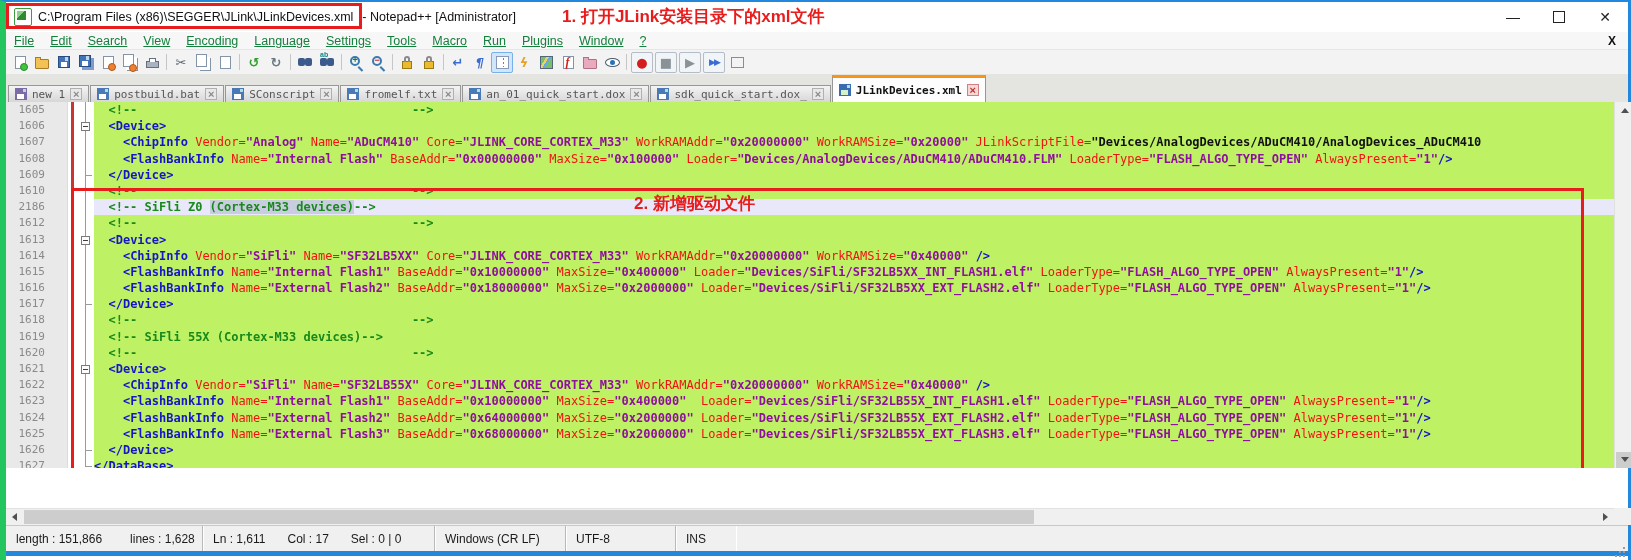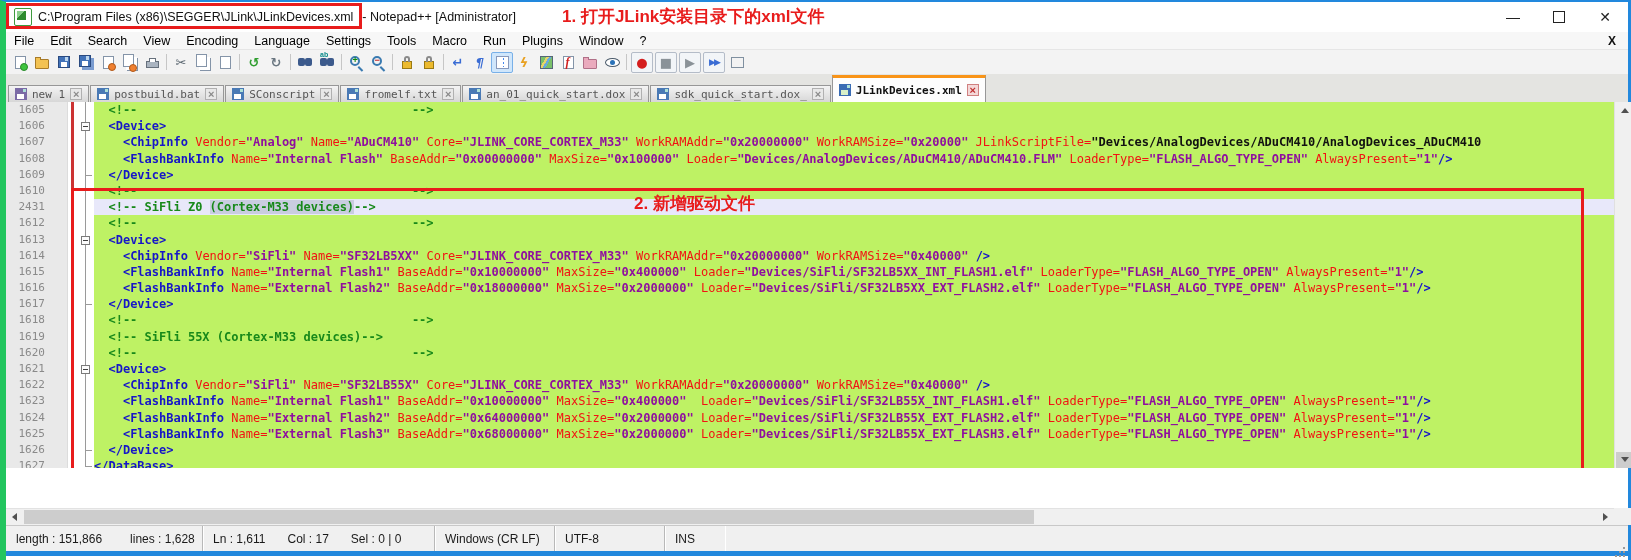--- a/index.html
+++ b/index.html
@@ -13,21 +13,21 @@
   .title-text{font-size:12.5px;color:#111;white-space:nowrap;}
   .title-suffix{font-size:12.5px;color:#111;margin-left:9px;white-space:nowrap;}
   .ann-rect1{position:absolute;left:0;top:1px;width:356px;height:26px;border:3px solid #e81c1c;box-sizing:border-box;pointer-events:none;z-index:6;}
   .ann-text1{position:absolute;left:556px;top:3px;font-size:17px;font-weight:600;color:#e81c1c;z-index:6;white-space:nowrap;}
   .wctrls{margin-left:auto;display:flex;height:100%;}
   .wbtn{width:46px;height:100%;display:flex;align-items:center;justify-content:center;color:#222;font-size:14px;}
   .wbtn .sq{width:10px;height:10px;border:1px solid #222;display:inline-block;}
 
   
   .menubar{position:absolute;left:0;top:30px;width:100%;height:18px;background:#f7f7f7;display:flex;align-items:center;border-bottom:1px solid #e6e6e6;box-sizing:border-box;}
-  .mi{padding:0 8px;font-size:12.5px;color:#000000;}
+  .mi{padding:0 8px;font-size:12.5px;color:#15803d;text-decoration:underline;}
   .menu-close{margin-left:auto;margin-right:12px;font-weight:bold;font-size:12px;color:#111;}
 
   
   .toolbar{position:absolute;left:0;top:48px;width:100%;height:24px;background:#f3f3f3;display:flex;align-items:center;padding-left:3px;box-sizing:border-box;}
   .tbi{width:22px;height:21px;display:inline-flex;align-items:center;justify-content:center;position:relative;border-radius:2px;flex:0 0 auto;}
   .tbi.act{background:#cfe6fb;border:1px solid #78b0e8;box-sizing:border-box;}
   .tbi.framed{border:1px solid #b4bcc8;background:#f2f5f8;box-sizing:border-box;margin:0 1px;}
   .tbsep{width:1px;height:16px;background:#c6c6c6;margin:0 3px;flex:0 0 auto;}
   .ic{display:inline-block;position:relative;}
   .glyph{font-size:13px;font-weight:bold;line-height:1;font-family:"DejaVu Sans",sans-serif;}
@@ -338,21 +338,21 @@
           <span class="fold end"></span>
           <span class="code">  <span class="c-tag">&lt;/Device</span><span class="c-tag">&gt;</span></span>
         </div>
         <div class="ln">
           <span class="num">1610</span>
           <span class="chg"></span>
           <span class="fold pass"></span>
           <span class="code"><span class="c-com">  &lt;!--                                      --&gt;</span></span>
         </div>
         <div class="ln cur">
-          <span class="num">2431</span>
+          <span class="num">2186</span>
           <span class="chg"></span>
           <span class="fold pass"></span>
           <span class="code"><span class="c-com">  &lt;!-- SiFli Z0 <span class="mk">(Cortex-M33 devices)</span>--&gt;</span></span>
         </div>
         <div class="ln">
           <span class="num">1612</span>
           <span class="chg"></span>
           <span class="fold pass"></span>
           <span class="code"><span class="c-com">  &lt;!--                                      --&gt;</span></span>
         </div>
@@ -484,20 +484,20 @@
   <div class="statusbar">
     <div class="sec" style="width:197px;">
       <span>length : 151,866</span>
       <span class="gap28">lines : 1,628</span>
     </div>
     <div class="sec" style="width:232px;">
       <span>Ln : 1,611</span>
       <span class="gap22">Col : 17</span>
       <span class="gap22">Sel : 0 | 0</span>
     </div>
-    <div class="sec" style="width:120px;text-align:right;">Windows (CR LF)</div>
+    <div class="sec" style="width:131px;text-align:right;">Windows (CR LF)</div>
     <div class="sec" style="width:110px;">UTF-8</div>
     <div class="sec" style="width:60px;border-right:none;">INS</div>
   </div>
   <div class="bottom-blue"></div>
   <div class="grip"></div>
 
 </div>
 
 </body></html>

